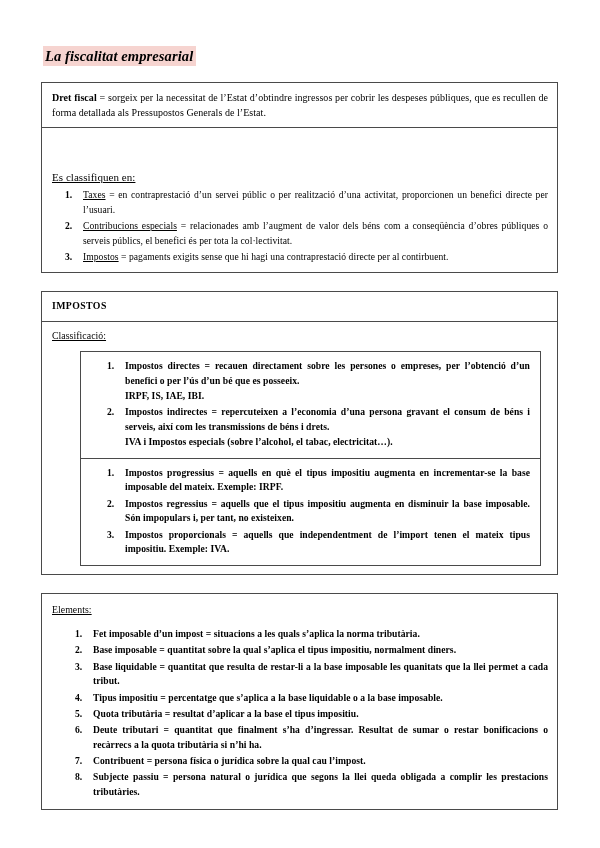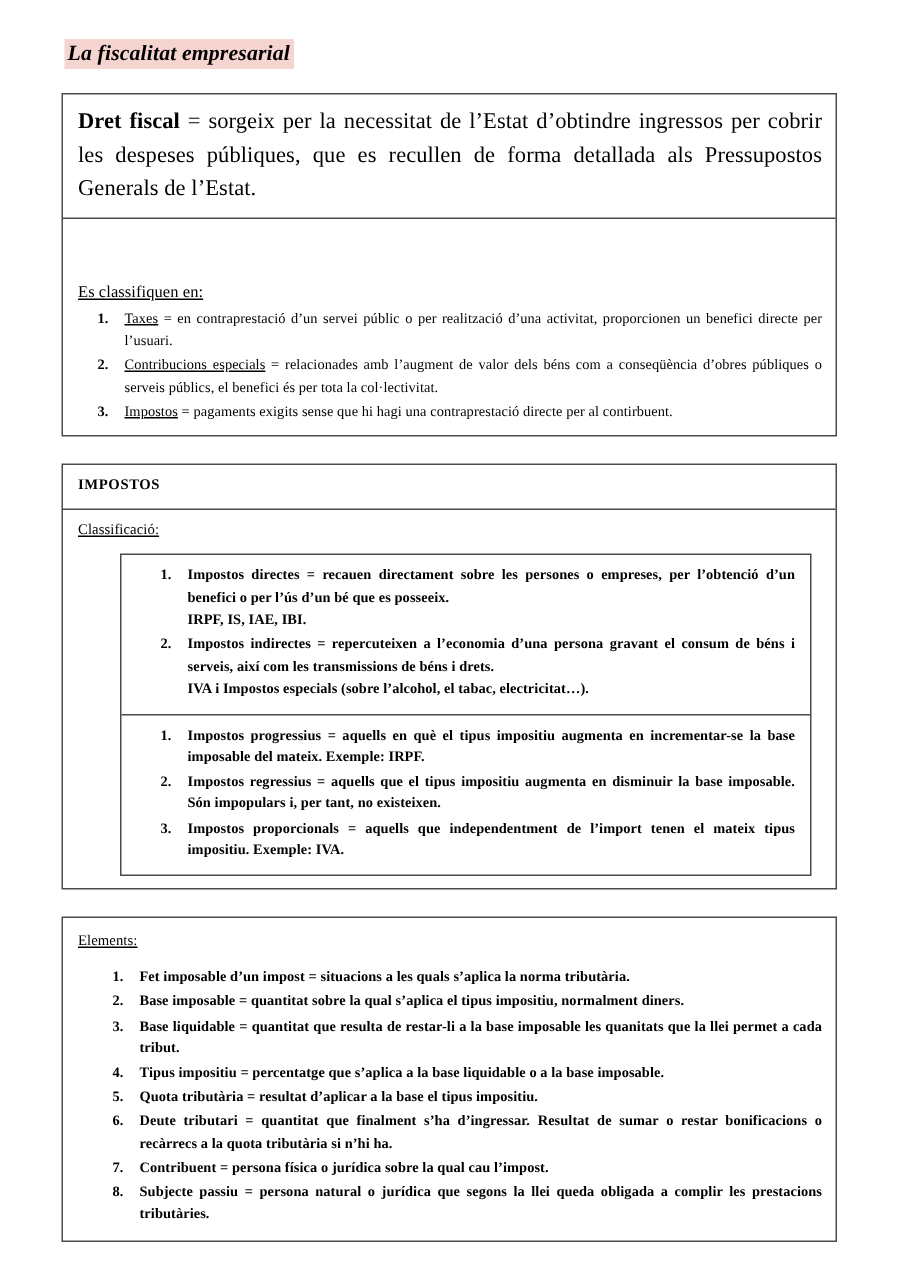--- a/index.html
+++ b/index.html
@@ -13,21 +13,21 @@
     font-family: "Liberation Serif", "DejaVu Serif", serif;
     color: #000000;
     -webkit-font-smoothing: antialiased;
   }
 
   .page {
     position: relative;
     width: 600px;
     height: 848px;
     box-sizing: border-box;
-    padding: 26px 42px 0 41px;
+    padding: 46px 42px 0 41px;
     background: #ffffff;
   }
 
   
   .doc-title-wrap {
     margin: 0 0 14px 2px;
   }
   .doc-title {
     display: inline;
     font-style: italic;
@@ -52,21 +52,21 @@
   .box-row {
     padding: 7px 9px 7px 10px;
   }
   .box-row + .box-row {
     border-top: 1.6px solid #4a4a4a;
   }
 
   
   p {
     margin: 0;
-    font-size: 15px;
+    font-size: 10px;
     line-height: 1.52;
     text-align: justify;
     letter-spacing: .05px;
   }
   .b { font-weight: 700; }
   .u { text-decoration: underline; }
   .heading {
     font-weight: 700;
     font-size: 9.8px;
     letter-spacing: .4px;

